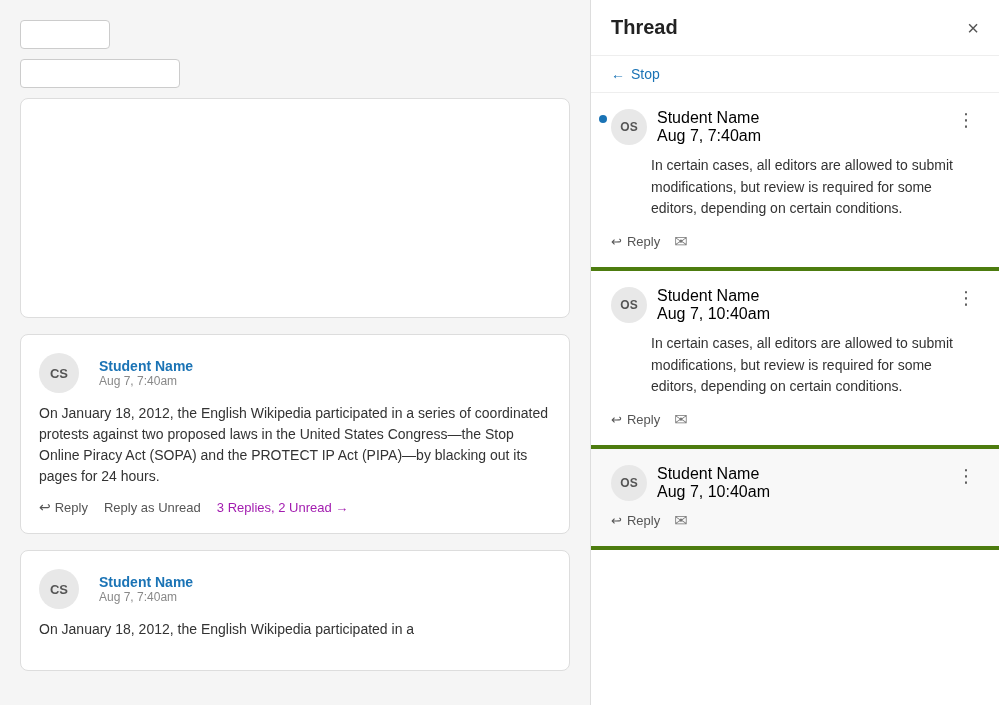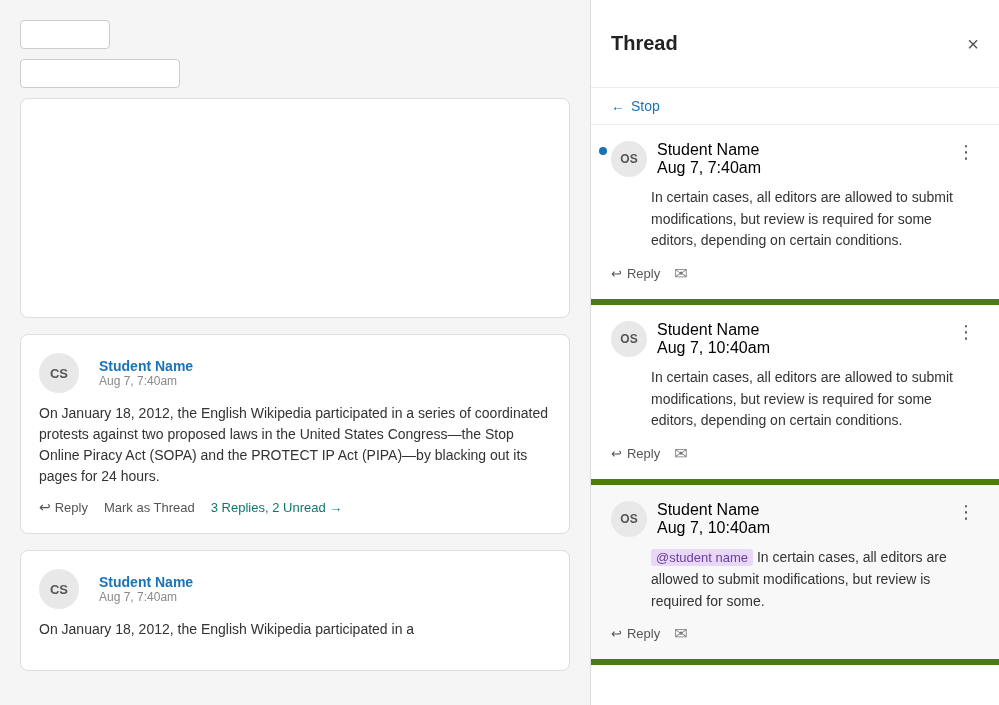--- a/index.html
+++ b/index.html
@@ -99,39 +99,39 @@
       background: none;
       padding: 0;
     }
 
     .action-btn .icon-reply {
       font-size: 14px;
     }
 
     .replies-link {
       font-size: 13px;
-      color: #0f766e;
+      color: #a21caf;
       cursor: pointer;
     }
 
     
     .right-panel {
       flex: 1;
       background: #fff;
       border-left: 1px solid #ddd;
       display: flex;
       flex-direction: column;
       overflow: hidden;
     }
 
     .thread-header {
       display: flex;
       align-items: center;
       justify-content: space-between;
-      padding: 32px 20px;
+      padding: 16px 20px;
       border-bottom: 1px solid #eee;
     }
 
     .thread-title {
       font-size: 20px;
       font-weight: 600;
       color: #222;
     }
 
     .close-btn {
@@ -160,21 +160,21 @@
       text-align: left;
     }
 
     .thread-body {
       overflow-y: auto;
       flex: 1;
     }
 
     .thread-comment {
       padding: 16px 20px;
-      border-bottom: 6px solid #4d7c0f;
+      border-bottom: 4px solid #4d7c0f;
       position: relative;
     }
 
     .thread-comment.unread-dot::before {
       content: '';
       width: 8px;
       height: 8px;
       background: #1a73b5;
       border-radius: 50%;
       position: absolute;
@@ -281,21 +281,21 @@
         <div class="time">Aug 7, 7:40am</div>
       </div>
     </div>
     <div class="comment-body">On January 18, 2012, the English Wikipedia participated in a series of coordinated protests against two proposed laws in the United States Congress—the Stop Online Piracy Act (SOPA) and the PROTECT IP Act (PIPA)—by blacking out its pages for 24 hours.</div>
     <div class="comment-actions">
       <button class="action-btn">
         <span class="icon-reply">↩</span>
         <span>Reply</span>
       </button>
       <button class="action-btn">
-        <span>Mark as Thread</span>
+        <span>Reply as Unread</span>
       </button>
       <span class="replies-link">
         <span>3 Replies, 2 Unread</span>
         <span> →</span>
       </span>
     </div>
   </div>
 
   <div class="comment-card">
     <div class="comment-header">
@@ -368,24 +368,20 @@
       <div class="thread-comment-header">
         <div class="thread-comment-left">
           <div class="thread-avatar">OS</div>
           <div>
             <div class="name">Student Name</div>
             <div class="time">Aug 7, 10:40am</div>
           </div>
         </div>
         <button class="three-dots">⋮</button>
       </div>
-      <div class="thread-comment-body">
-        <span class="mention-tag">@student name</span>
-        <span> In certain cases, all editors are allowed to submit modifications, but review is required for some.</span>
-      </div>
       <div class="thread-actions">
         <button class="thread-reply-btn">
           <span>↩</span>
           <span>Reply</span>
         </button>
         <span class="mail-icon">✉</span>
       </div>
     </div>
 
   </div>

